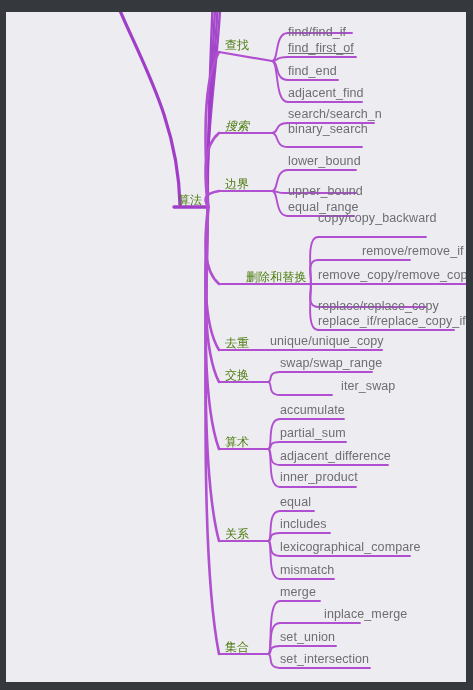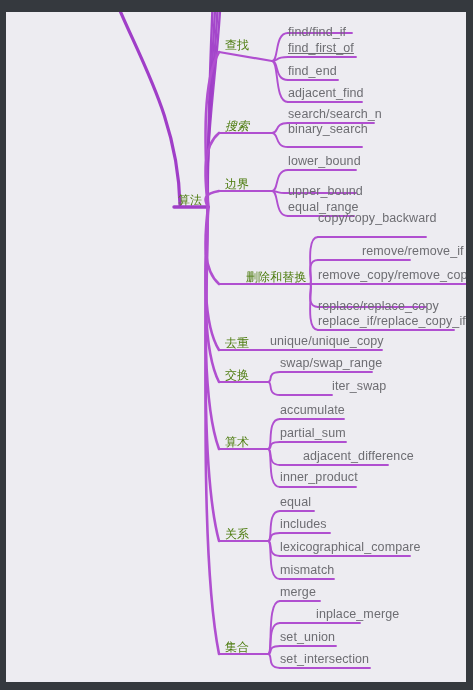--- a/index.html
+++ b/index.html
@@ -144,34 +144,34 @@
         <div class="node cjk" style="left: 219px; top: 272px; margin-left: 21px;">删除和替换</div>
         <div class="node" style="left: 312px; top: 213px;">copy/copy_backward</div>
         <div class="node" style="left: 312px; top: 246px; margin-left: 44px;">remove/remove_if</div>
         <div class="node" style="left: 312px; top: 270px;">remove_copy/remove_copy_if</div>
         <div class="node" style="left: 312px; top: 293px; margin-top: 8px;">replace/replace_copy</div>
         <div class="node" style="left: 312px; top: 316px;">replace_if/replace_copy_if</div>
         <div class="node cjk" style="left: 219px; top: 338px;">去重</div>
         <div class="node" style="left: 264px; top: 336px;">unique/unique_copy</div>
         <div class="node cjk" style="left: 219px; top: 370px;">交换</div>
         <div class="node" style="left: 274px; top: 358px;">swap/swap_range</div>
-        <div class="node" style="left: 282px; top: 381px; padding-left: 44px;">iter_swap</div>
+        <div class="node" style="left: 291px; top: 381px; padding-left: 44px;">iter_swap</div>
         <div class="node cjk" style="left: 219px; top: 437px;">算术</div>
         <div class="node" style="left: 274px; top: 405px;">accumulate</div>
         <div class="node" style="left: 274px; top: 428px;">partial_sum</div>
-        <div class="node" style="left: 274px; top: 451px; margin-left: 23px;">adjacent_difference</div>
+        <div class="node" style="left: 274px; top: 451px;">adjacent_difference</div>
         <div class="node" style="left: 274px; top: 472px;">inner_product</div>
         <div class="node cjk" style="left: 219px; top: 529px;">关系</div>
         <div class="node" style="left: 274px; top: 497px;">equal</div>
         <div class="node" style="left: 274px; top: 519px;">includes</div>
         <div class="node" style="left: 274px; top: 542px;">lexicographical_compare</div>
         <div class="node" style="left: 274px; top: 565px;">mismatch</div>
         <div class="node cjk" style="left: 219px; top: 642px;">集合</div>
         <div class="node" style="left: 274px; top: 587px;">merge</div>
-        <div class="node" style="left: 266px; top: 609px; padding-left: 44px;">inplace_merge</div>
+        <div class="node" style="left: 274px; top: 609px; padding-left: 44px;">inplace_merge</div>
         <div class="node" style="left: 274px; top: 632px;">set_union</div>
         <div class="node" style="left: 274px; top: 654px;">set_intersection</div>
       </div>
   </div>
 
   <div class="topbar"></div>
   <div class="bottombar"></div>
   <div class="leftbar"></div>
   <div class="rightbar"></div>
 

